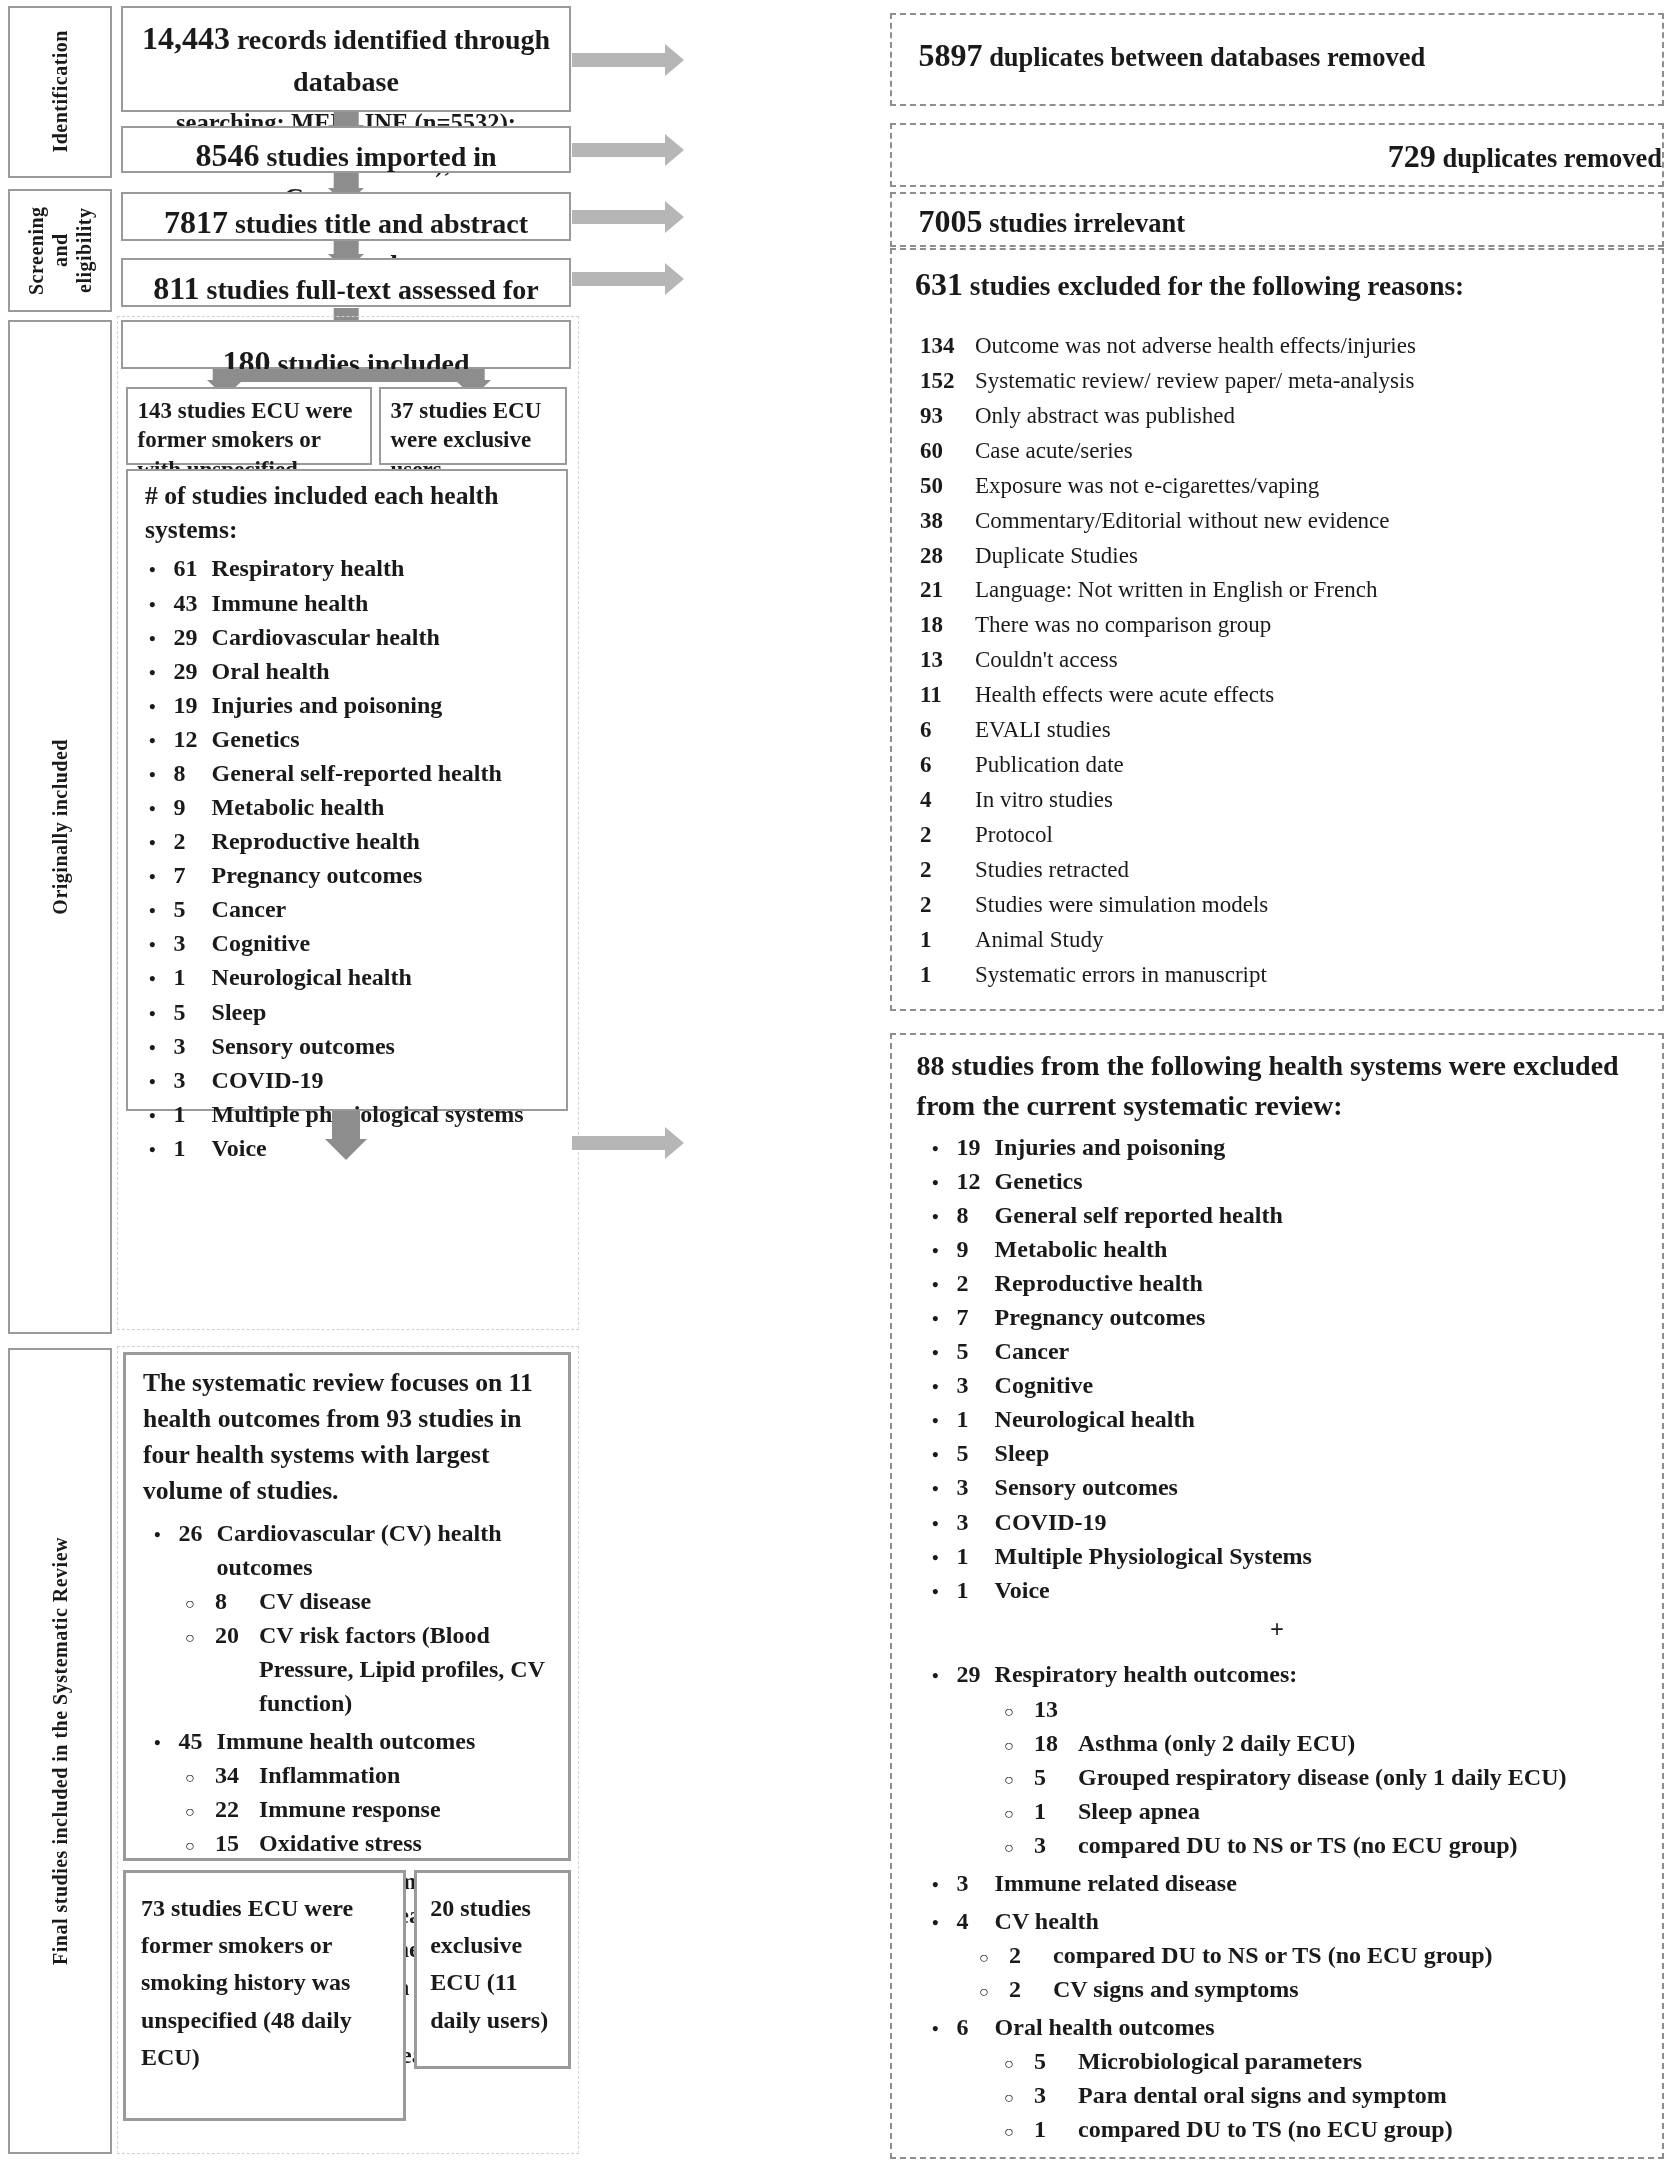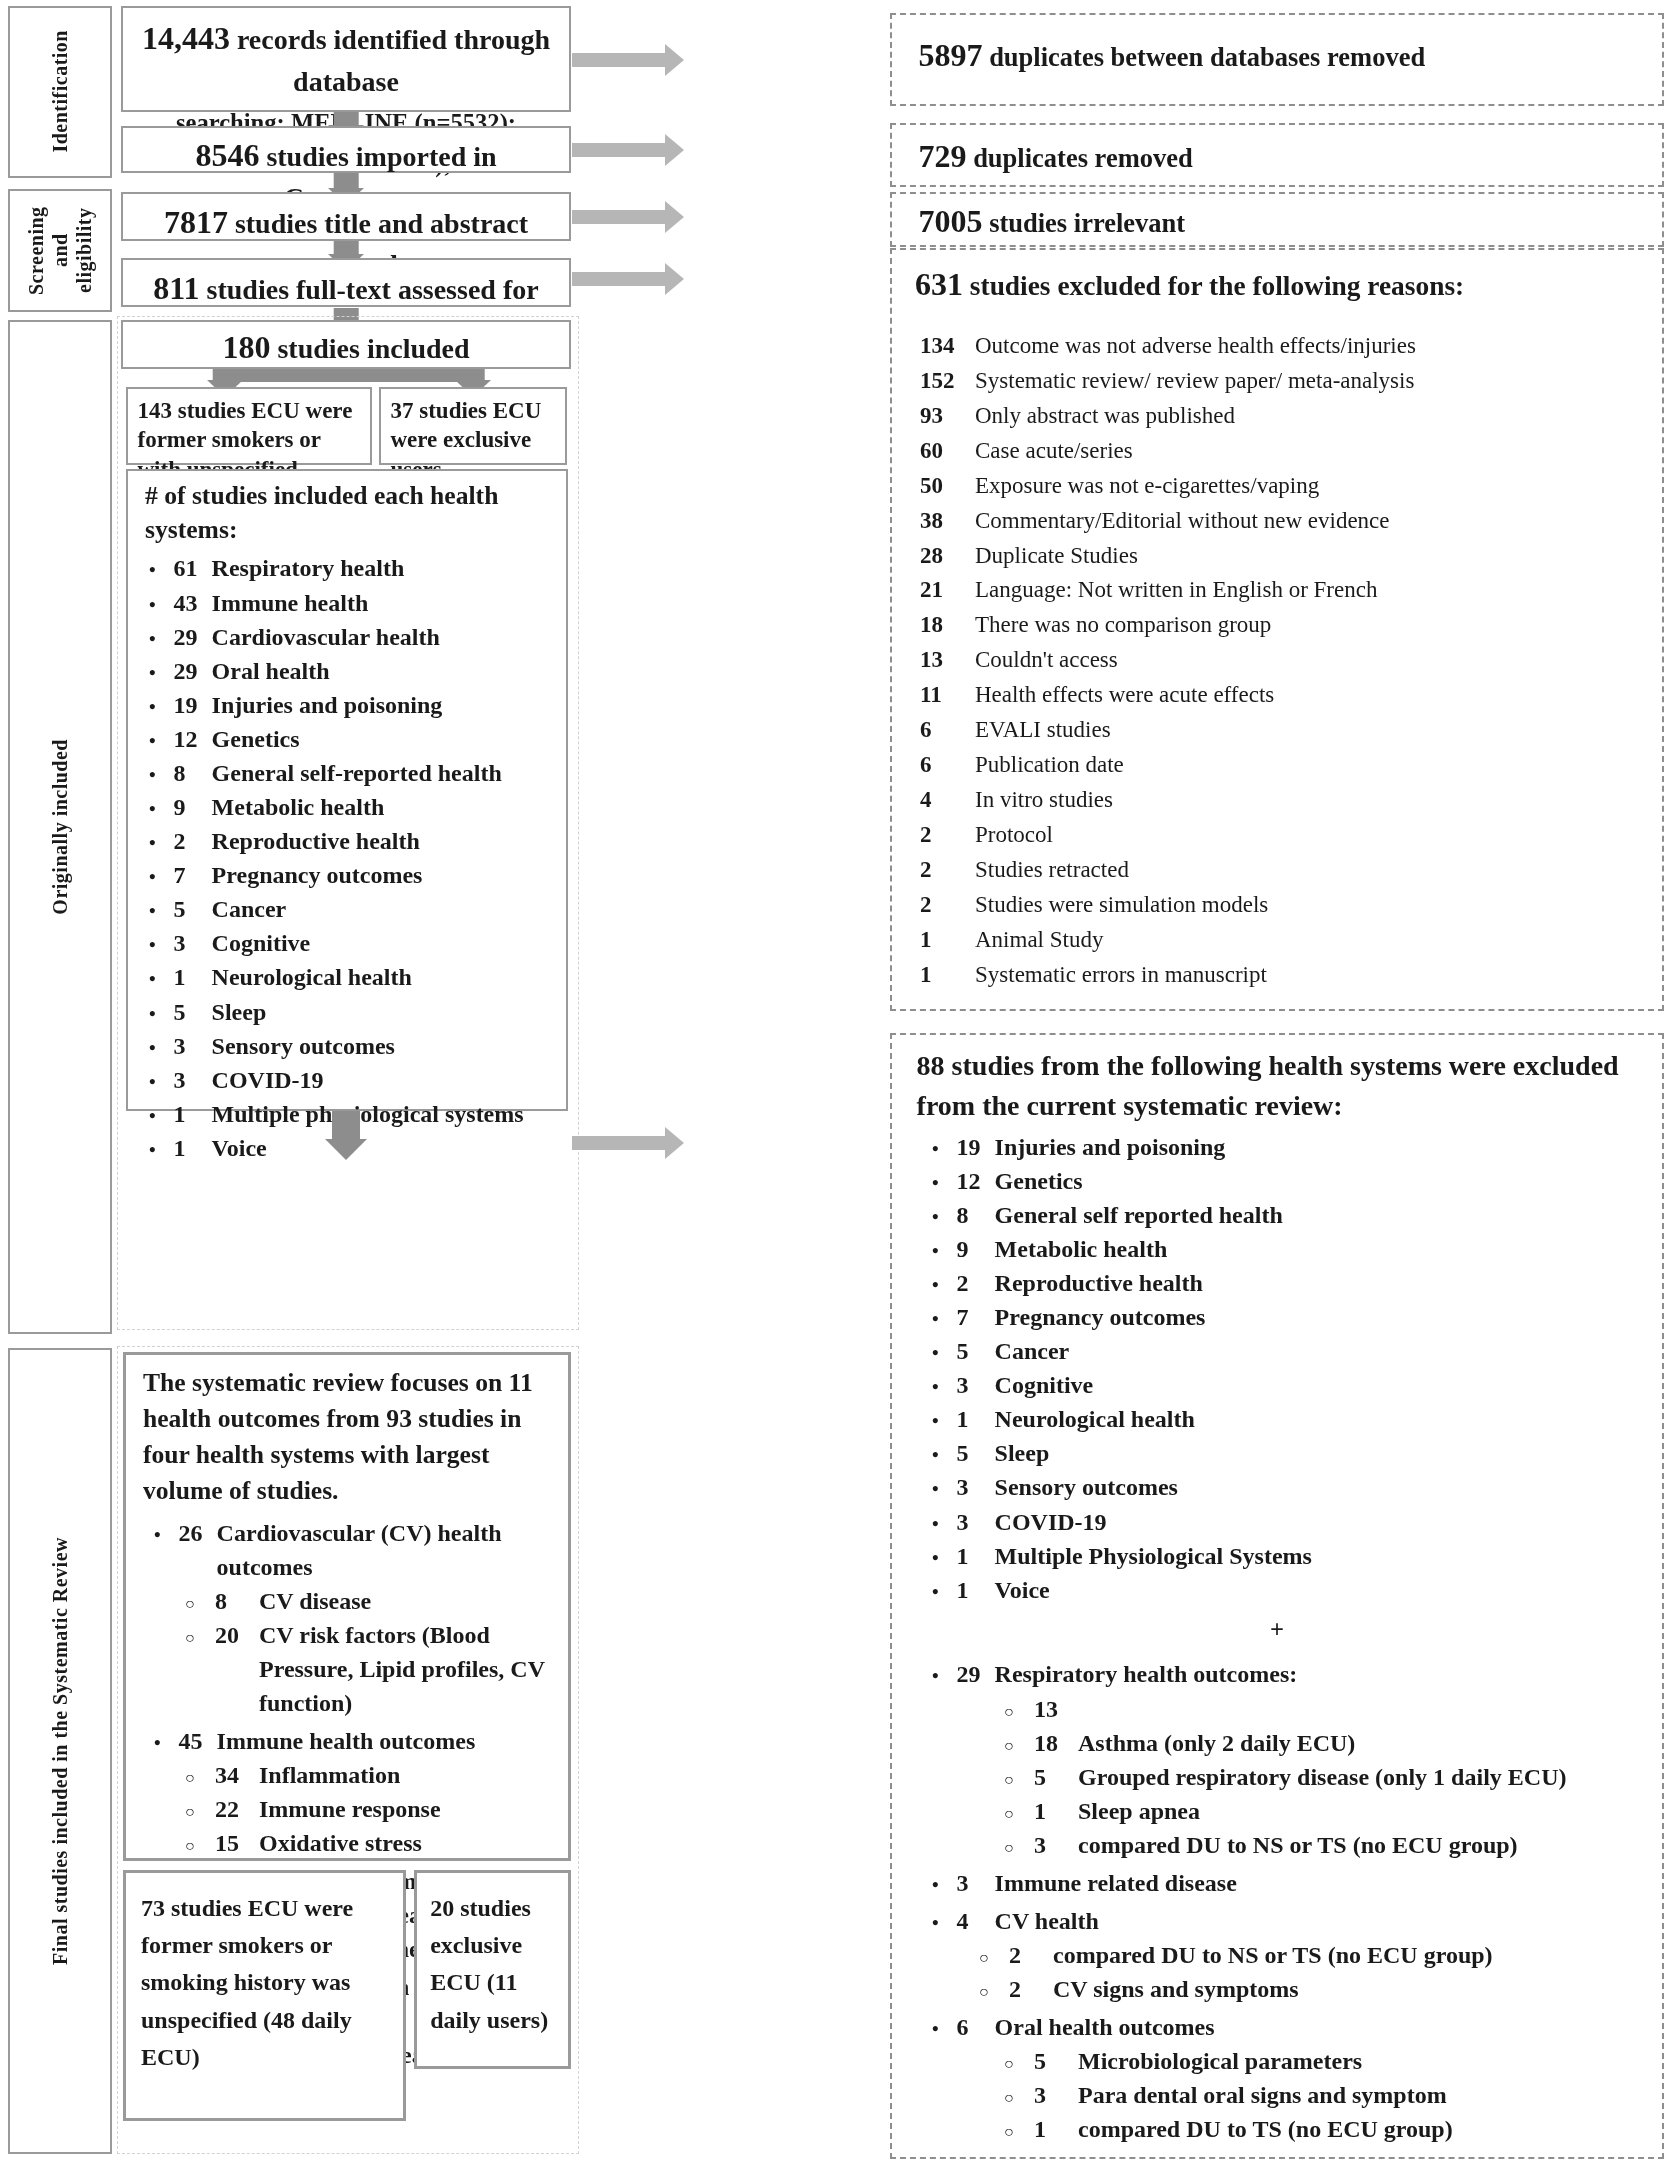--- a/index.html
+++ b/index.html
@@ -258,21 +258,21 @@
     <span>studies full-text assessed for eligibility</span>
   </div>
 </div>
 
 <div class="adown" style="left:310px; top:308px; width:72px; height:30px;">
   <div class="stem" style="width:24.6px; height:15px;"></div>
   <div class="head" style="top:13.2px;"></div>
 </div>
 
 <div class="solidbox" style="left:121px; top:320px; width:450px; height:49px;">
-  <div class="center-text" style="padding-top:2px;">
+  <div class="center-text" style="padding-top:17px;">
     <span class="num">180</span>
     <span>studies included</span>
   </div>
 </div>
 
 <div class="ghostframe" style="left:117px; top:316px; width:462px; height:1014px;"></div>
 
 <div class="thickbar" style="left:224px; top:369px; width:248px; height:13.2px;"></div>
 <div class="adown" style="left:194px; top:369px; width:61px; height:30px;">
   <div class="stem" style="width:24.6px; height:13.2px;"></div>
@@ -502,21 +502,21 @@
     <span>duplicates between databases removed</span>
   </div>
 </div>
 
 <div class="aright" style="left:572px; top:133px; width:113px; height:34px;">
   <div class="stem" style="width:95px; height:14px;"></div>
   <div class="head" style="left:93px;"></div>
 </div>
 
 <div class="dashbox" style="left:890px; top:123px; width:774px; height:64px;">
-  <div class="center-text" style="text-align:left; padding:7.6px 0 0 26.5px; font-size:26.5px;">
+  <div class="center-text" style="text-align:right; padding:7.6px 0 0 26.5px; font-size:26.5px;">
     <span class="num">729</span>
     <span>duplicates removed</span>
   </div>
 </div>
 
 <div class="aright" style="left:572px; top:200px; width:113px; height:34px;">
   <div class="stem" style="width:95px; height:14px;"></div>
   <div class="head" style="left:93px;"></div>
 </div>
 

